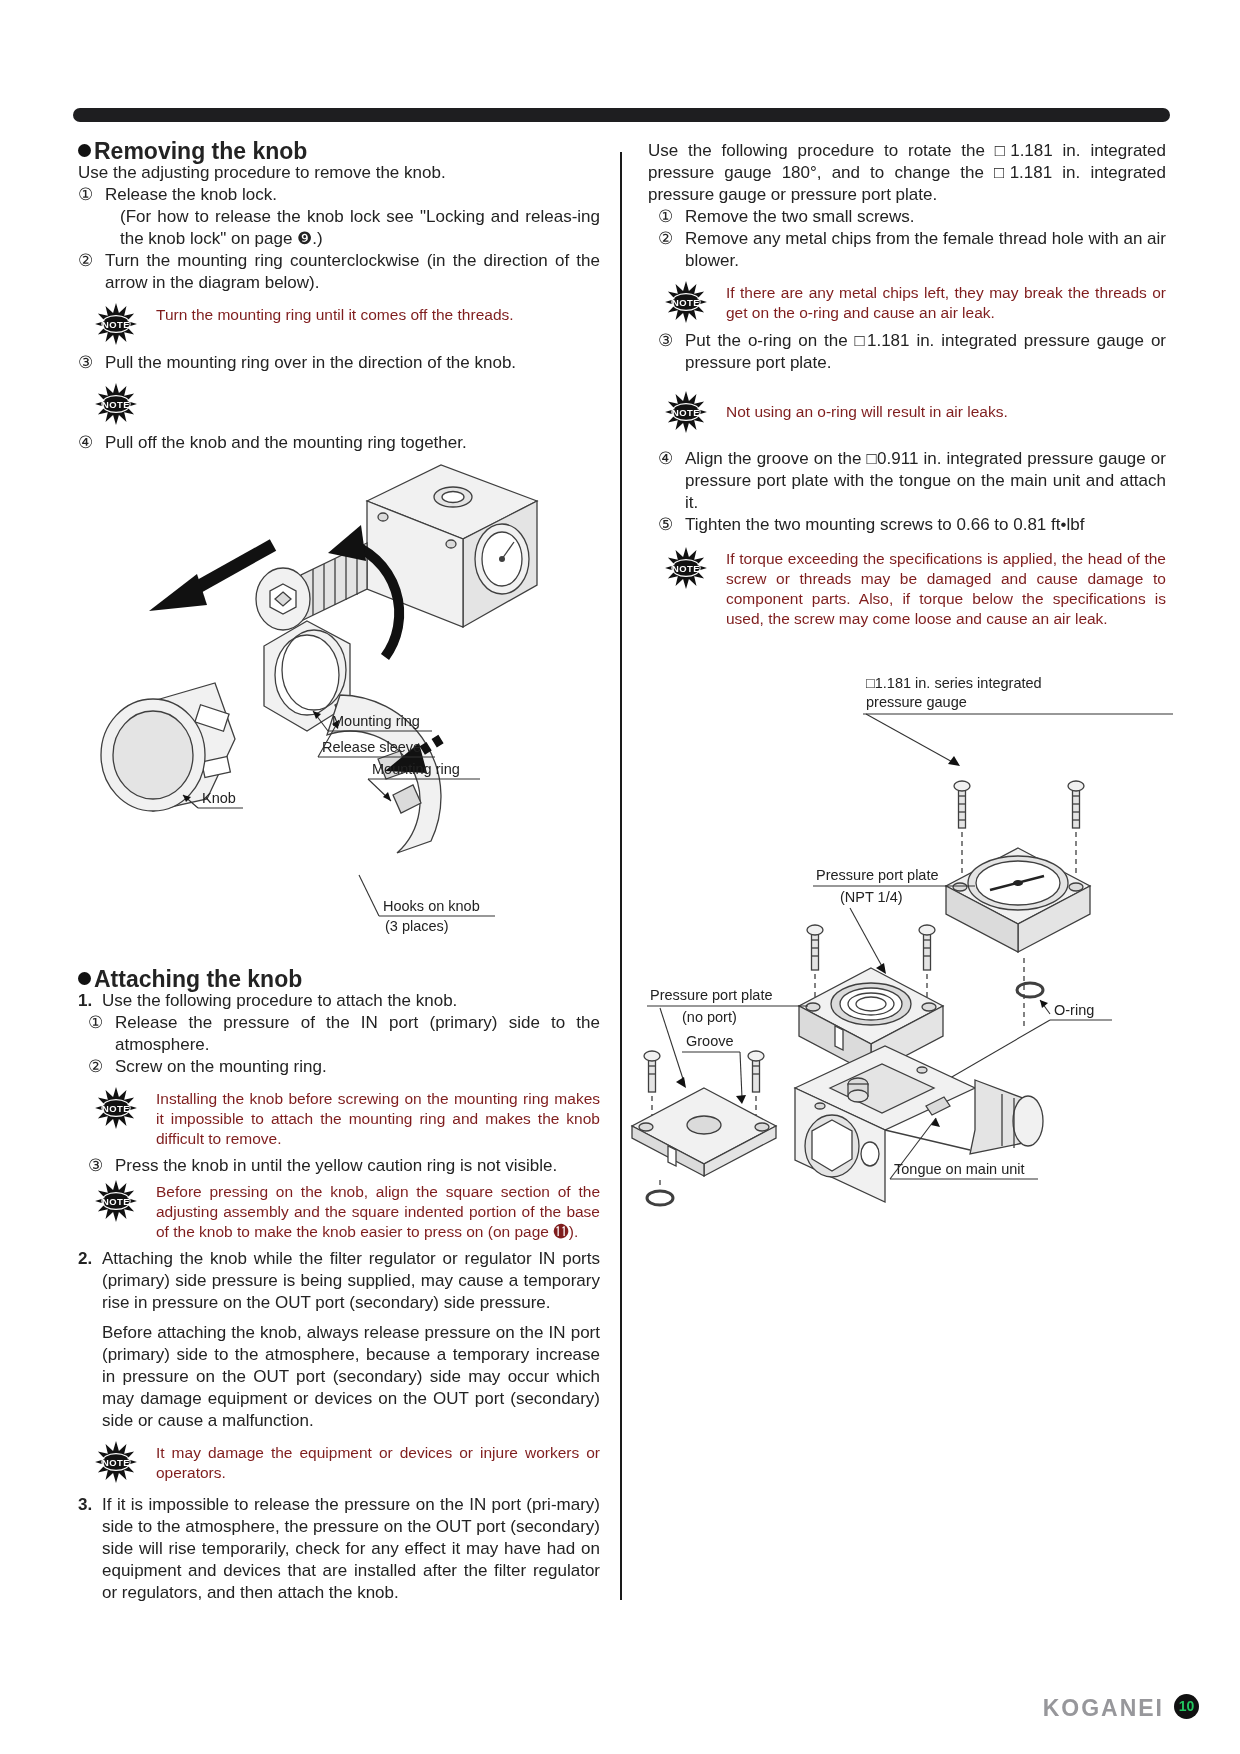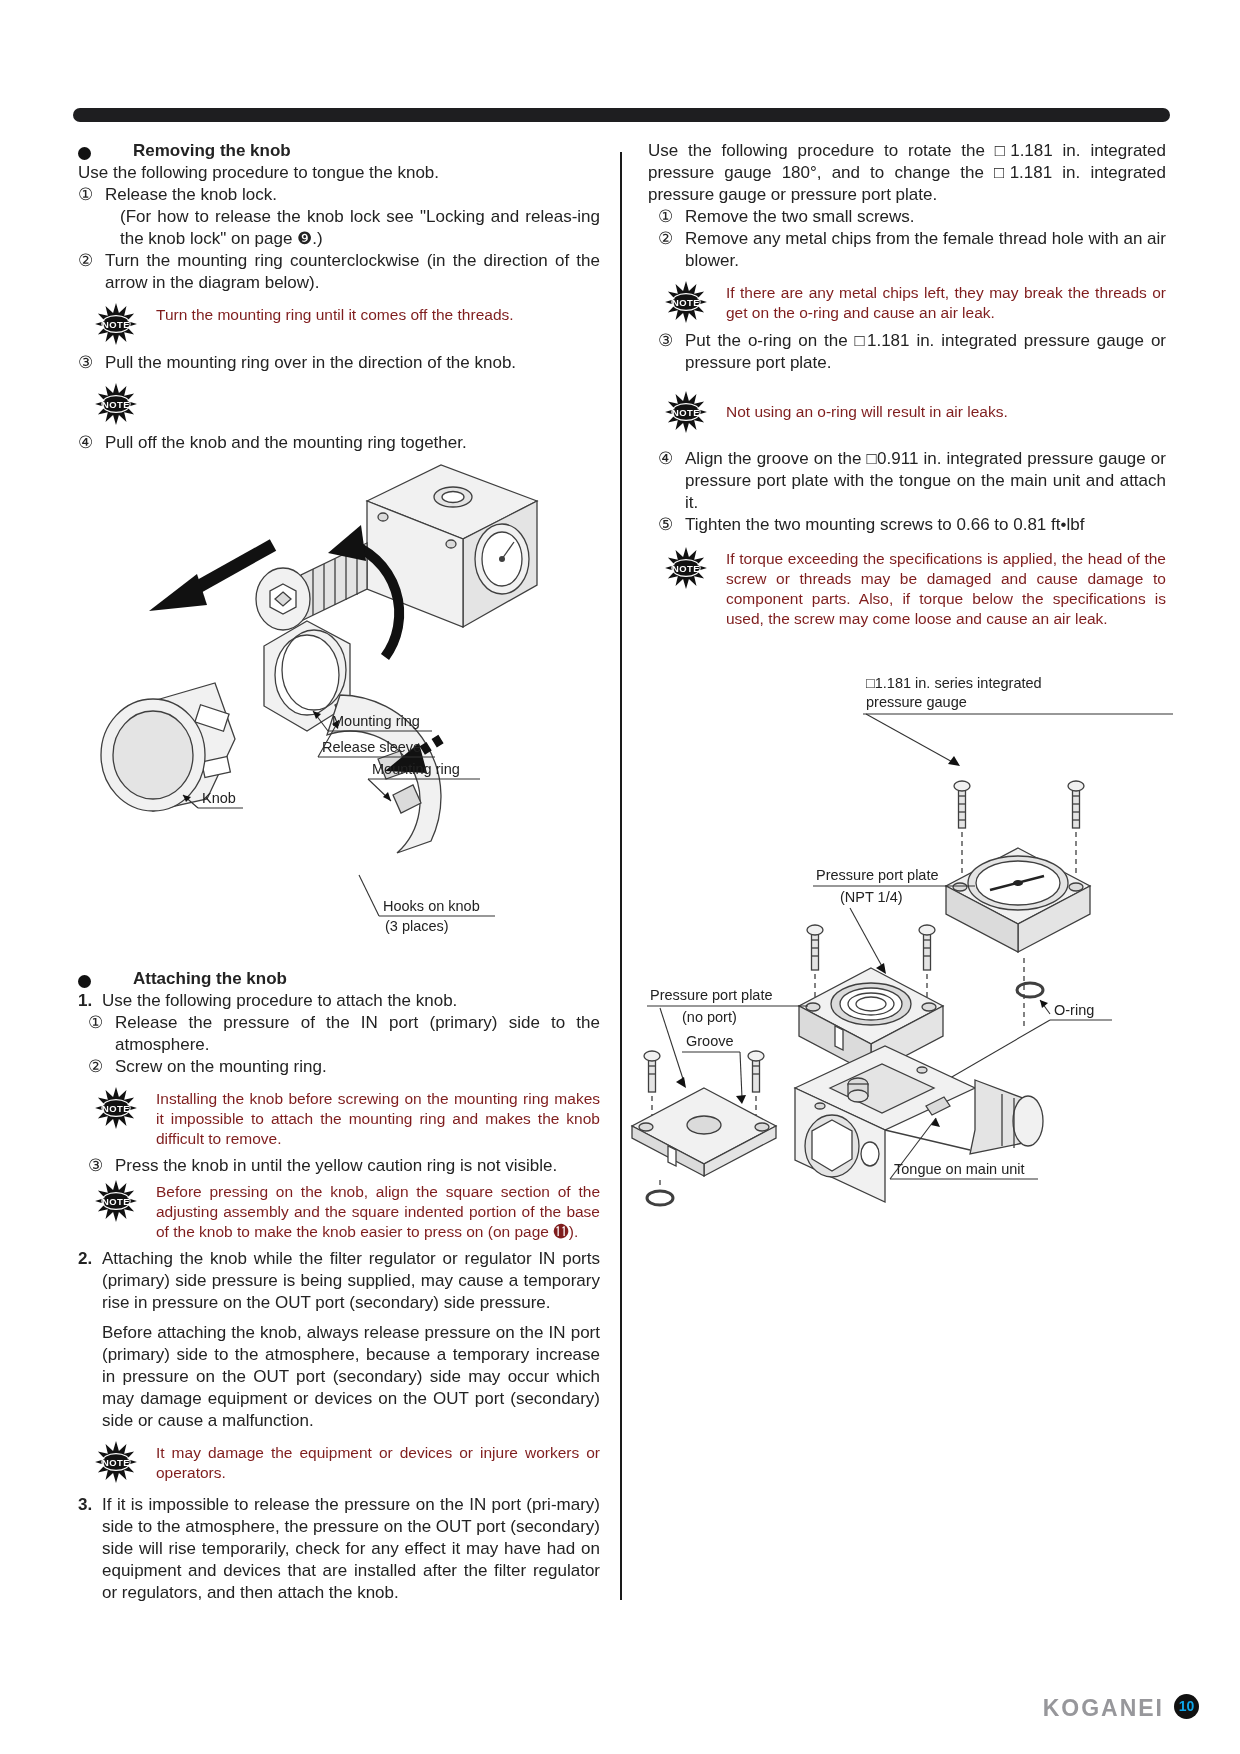--- a/index.html
+++ b/index.html
@@ -8,21 +8,21 @@
     font-family:"Liberation Sans",sans-serif;color:#232323;overflow:hidden;
   }
   .topbar{position:absolute;left:73px;top:108px;width:1097px;height:14px;background:#1e1e20;border-radius:7px;}
   .divider{position:absolute;left:620px;top:152px;width:1.5px;height:1448px;background:#1a1a1a;}
 
   .col{position:absolute;font-size:17px;line-height:22px;}
   .col-left-top{left:78px;top:140px;width:522px;}
   .col-left-bottom{left:78px;top:968px;width:522px;}
   .col-right{left:648px;top:140px;width:518px;}
 
-  .sec-head{display:flex;align-items:center;font-weight:bold;font-size:17px;line-height:22px;margin:0;gap:39px;}
+  .sec-head{display:flex;align-items:flex-start;font-weight:bold;font-size:23px;line-height:22px;margin:0;}
   .bullet{width:13px;height:13px;border-radius:50%;background:#111;margin:4px 3px 0 0;flex:none;}
   .sec-head .head-text{flex:1;text-align:justify;}
   p.intro{margin:0;text-align:justify;}
 
   .step{display:flex;margin:0;}
   .step-num{width:27px;flex:none;font-size:17px;}
   .step-body{flex:1;text-align:justify;}
   .substep{margin-left:42px;text-align:justify;}
 
   .numbered{display:flex;margin:0;}
@@ -45,21 +45,21 @@
   .white{stroke:#3f3f3f;stroke-width:1.3;fill:#ffffff;}
   .black{fill:#111;stroke:none;}
 
   .footer-brand{
     position:absolute;left:1030px;top:1695px;width:134px;text-align:right;
     font-size:23px;font-weight:bold;letter-spacing:2px;color:#97979b;
     font-family:"Liberation Sans",sans-serif;
   }
   .page-circle{
     position:absolute;left:1174px;top:1694px;width:25px;height:25px;border-radius:50%;
-    background:#111;color:#0ea5e9;font-size:14px;font-weight:bold;line-height:25px;text-align:center;
+    background:#111;color:#22c55e;font-size:14px;font-weight:bold;line-height:25px;text-align:center;
     font-family:"Liberation Sans",sans-serif;
   }
 </style>
 </head>
 <body>
 
 <div class="page">
 
   <svg width="0" height="0" style="position:absolute" aria-hidden="true">
     <defs>
@@ -72,21 +72,21 @@
   </svg>
 
   <div class="topbar"></div>
   <div class="divider"></div>
 
   <div class="col col-left-top">
     <div class="sec-head">
       <span class="bullet"></span>
       <span class="head-text">Removing the knob</span>
     </div>
-    <p class="intro">Use the following procedure to tongue the knob.</p>
+    <p class="intro">Use the adjusting procedure to remove the knob.</p>
     <div class="step">
       <span class="step-num">①</span>
       <span class="step-body">Release the knob lock.</span>
     </div>
     <div class="substep">(For how to release the knob lock see "Locking and releas-ing the knob lock" on page ❾.)</div>
     <div class="step">
       <span class="step-num">②</span>
       <span class="step-body">Turn the mounting ring counterclockwise (in the direction of the arrow in the diagram below).</span>
     </div>
     <div class="note">

